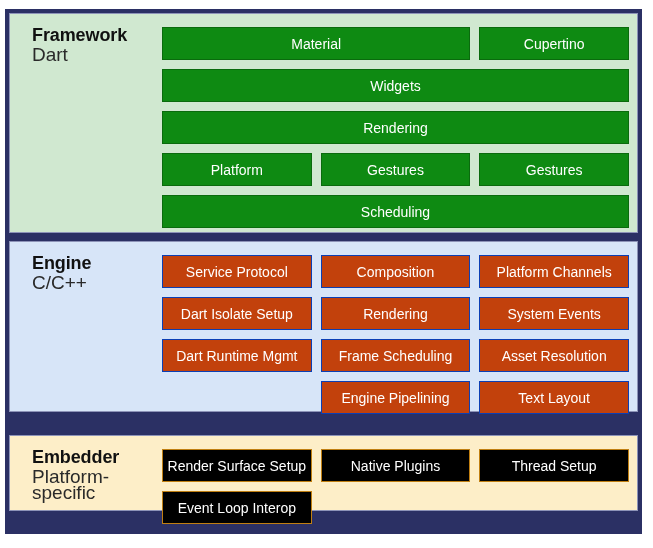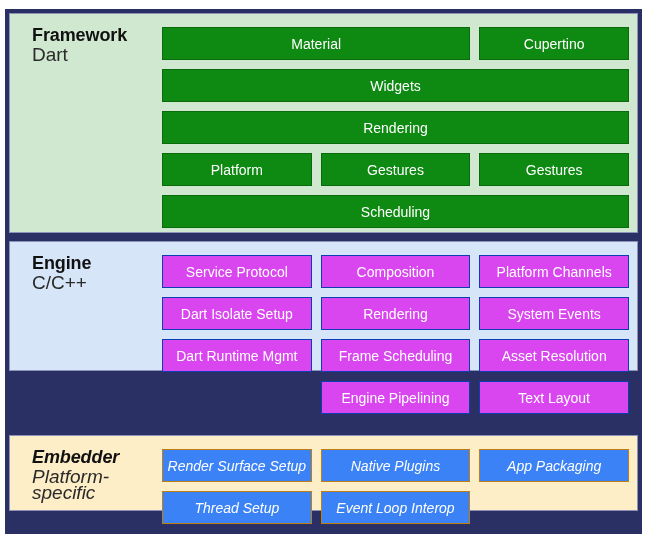--- a/index.html
+++ b/index.html
@@ -44,28 +44,27 @@
     width: 629px;
   }
 
   .band-framework {
     top: 13px;
     height: 220px;
     background: #d0e8d0;
   }
   .band-engine {
     top: 241px;
-    height: 130px;
+    height: 171px;
     background: #d7e5f8;
   }
   .band-embedder {
     top: 435px;
     height: 76px;
     background: #fdeec8;
-    font-style: italic;
   }
 
   .band-labels {
     width: 152px;
     flex: 0 0 152px;
     padding: 11px 0 0 22px;
     box-sizing: border-box;
   }
   .band-title {
     font-size: 18px;
@@ -107,25 +106,25 @@
   .cell.empty {
     background: transparent;
     border: none;
   }
 
   .cell.green {
     background: #0e8a12;
     border: 1px solid #0a6b0d;
   }
   .cell.blue {
-    background: #d946ef;
+    background: #c2410c;
     border: 1px solid #0c3fb4;
   }
   .cell.orange {
-    background: #3b82f6;
+    background: #000000;
     border: 1px solid #c07f12;
   }
 
   .span2 { grid-column: span 2; }
   .span3 { grid-column: span 3; }
 </style>
 </head>
 <body>
 
 <div id="diagram">
@@ -168,20 +167,19 @@
         </div>
       </div>
       <div class="band band-embedder">
         <div class="band-labels">
           <div class="band-title">Embedder</div>
           <div class="band-subtitle">Platform-specific</div>
         </div>
         <div class="grid">
           <div class="cell orange">Render Surface Setup</div>
           <div class="cell orange">Native Plugins</div>
-          <div class="cell orange">App Packaging</div>
           <div class="cell orange">Thread Setup</div>
           <div class="cell orange">Event Loop Interop</div>
           <div class="cell empty"></div>
         </div>
       </div>
     </div>
 </div>
 
 </body></html>

